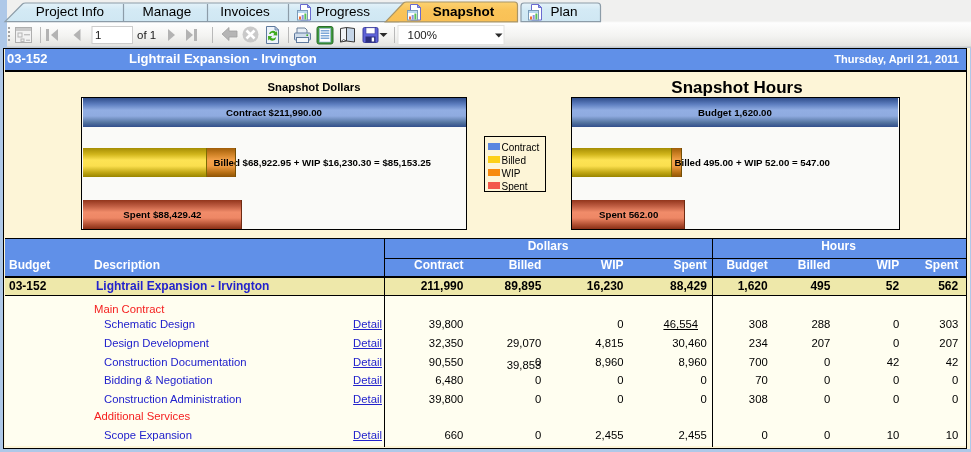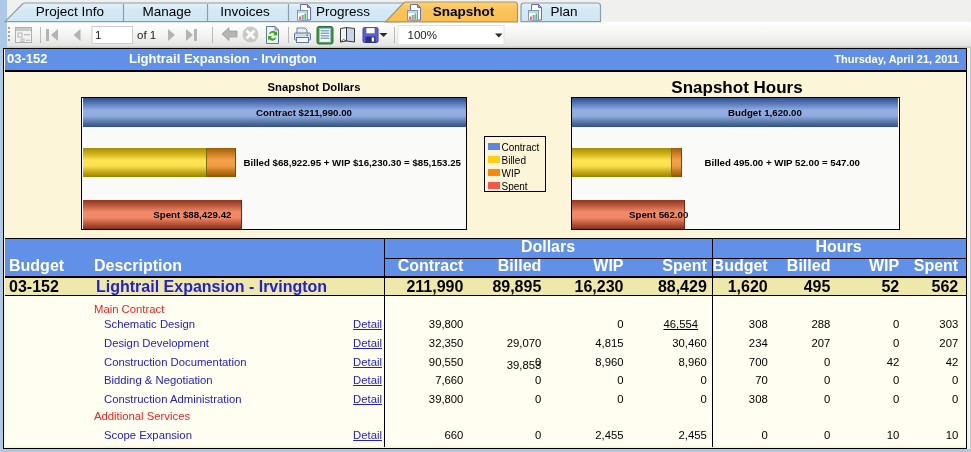--- a/index.html
+++ b/index.html
@@ -1,20 +1,20 @@
 <!DOCTYPE html>
 <html><head><meta charset="utf-8">
 <style>
 html,body{margin:0;padding:0;}
 body{width:971px;height:452px;position:relative;overflow:hidden;
   background:#aec8e8; font-family:"Liberation Sans", sans-serif;}
 .abs{position:absolute;}
-.b11{font-size:16px;font-weight:bold;line-height:13px;white-space:pre;}
+.b11{font-size:12px;font-weight:bold;line-height:13px;white-space:pre;}
 .r11{font-size:11.3px;line-height:13px;white-space:pre;}
-.bar{font-size:9.7px;font-weight:bold;line-height:10px;white-space:pre;color:#000;margin-left:30px;}
+.bar{font-size:9.7px;font-weight:bold;line-height:10px;white-space:pre;color:#000;}
 .leg{font-size:10px;line-height:13px;white-space:pre;color:#000;}
 </style></head>
 <body>
 <svg class="abs" style="left:0;top:0" width="971" height="23" viewBox="0 0 971 23">
 <rect x="7" y="0" width="964" height="23" fill="#f0f0ef"></rect>
 <defs>
 <linearGradient id="tabg" x1="0" y1="0" x2="0" y2="1">
  <stop offset="0" stop-color="#e4f2f9"></stop>
         <stop offset="0.35" stop-color="#d4eaf5"></stop>
         <stop offset="1" stop-color="#cfe7f3"></stop>
@@ -270,21 +270,21 @@
 <div class="abs r11" style="right:507.6px;top:355.5px;color:#000;">90,550</div>
 <div class="abs r11" style="right:429.7px;top:355.5px;color:#000;">0</div>
 <div class="abs r11" style="right:347.5px;top:355.5px;color:#000;">8,960</div>
 <div class="abs r11" style="right:264.2px;top:355.5px;color:#000;">8,960</div>
 <div class="abs r11" style="right:203.3px;top:355.5px;color:#000;">700</div>
 <div class="abs r11" style="right:140.6px;top:355.5px;color:#000;">0</div>
 <div class="abs r11" style="right:71.8px;top:355.5px;color:#000;">42</div>
 <div class="abs r11" style="right:12.8px;top:355.5px;color:#000;">42</div>
 <div class="abs r11" style="left:104px;top:374px;color:#2222cc;">Bidding &amp; Negotiation</div>
 <div class="abs r11" style="right:589px;top:374px;color:#2222cc;text-decoration:underline;">Detail</div>
-<div class="abs r11" style="right:507.6px;top:374px;color:#000;">7,660</div>
+<div class="abs r11" style="right:507.6px;top:374px;color:#000;">6,480</div>
 <div class="abs r11" style="right:429.7px;top:374px;color:#000;">0</div>
 <div class="abs r11" style="right:347.5px;top:374px;color:#000;">0</div>
 <div class="abs r11" style="right:264.2px;top:374px;color:#000;">0</div>
 <div class="abs r11" style="right:203.3px;top:374px;color:#000;">70</div>
 <div class="abs r11" style="right:140.6px;top:374px;color:#000;">0</div>
 <div class="abs r11" style="right:71.8px;top:374px;color:#000;">0</div>
 <div class="abs r11" style="right:12.8px;top:374px;color:#000;">0</div>
 <div class="abs r11" style="left:104px;top:392.5px;color:#2222cc;">Construction Administration</div>
 <div class="abs r11" style="right:589px;top:392.5px;color:#2222cc;text-decoration:underline;">Detail</div>
 <div class="abs r11" style="right:507.6px;top:392.5px;color:#000;">39,800</div>

